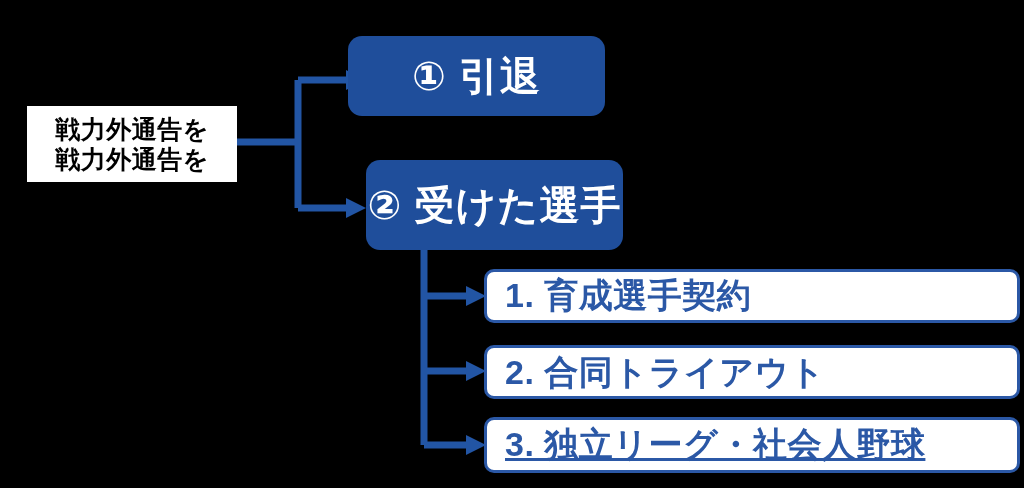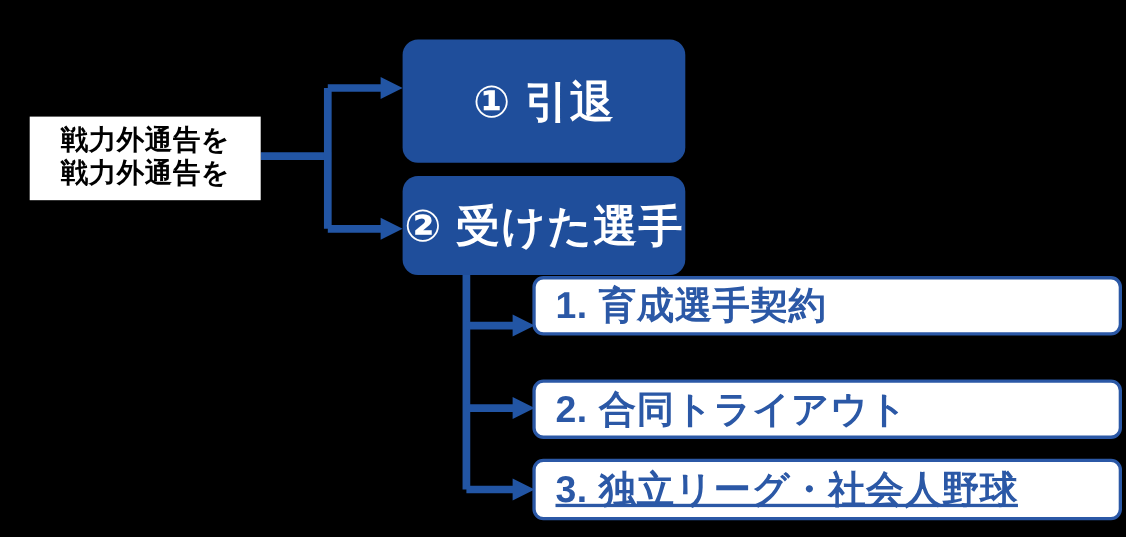--- a/index.html
+++ b/index.html
@@ -45,40 +45,39 @@
     justify-content: center;
     text-align: center;
     font-weight: 700;
     font-size: 25px;
     line-height: 1.22;
     letter-spacing: 0.5px;
   }
   .node-root .label {
     display: block;
     width: 100%;
-    font-family: Liberation Mono, monospace;
   }
   .node-root .label .l2 {
     display: block;
   }
   
   .node-primary {
     background: #1F4E9B;
     color: #FFFFFF;
     border-radius: 14px;
     justify-content: center;
     font-weight: 700;
     font-size: 40px;
     letter-spacing: 1px;
   }
   #node-taisyoku {
-    left: 366px;
+    left: 348px;
     top: 36px;
     width: 257px;
-    height: 112px;
+    height: 80px;
   }
   #node-jiyuu {
     left: 366px;
     top: 160px;
     width: 257px;
     height: 90px;
   }
   
   .node-secondary {
     left: 484px;
@@ -87,21 +86,21 @@
     background: #FFFFFF;
     color: #2B58A6;
     border: 3px solid #2B58A6;
     border-radius: 10px;
     justify-content: flex-start;
     padding-left: 18px;
     font-weight: 700;
     font-size: 34px;
     letter-spacing: 0.5px;
   }
-  #node-ikusei  { top: 251px; }
+  #node-ikusei  { top: 269px; }
   #node-tryout  { top: 345px; align-items: flex-end; }
   #node-league  { top: 417px; height: 56px; text-decoration: underline; }
 </style>
 </head>
 <body>
 
 <div id="stage">
 
   <svg id="connectors" viewBox="0 0 1024 488">
     <g fill="#2255A4" stroke="#2255A4" stroke-width="7" stroke-linecap="butt">

